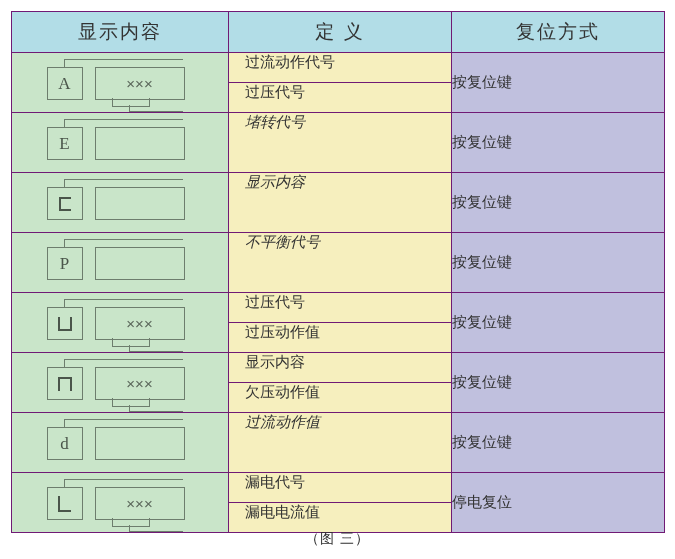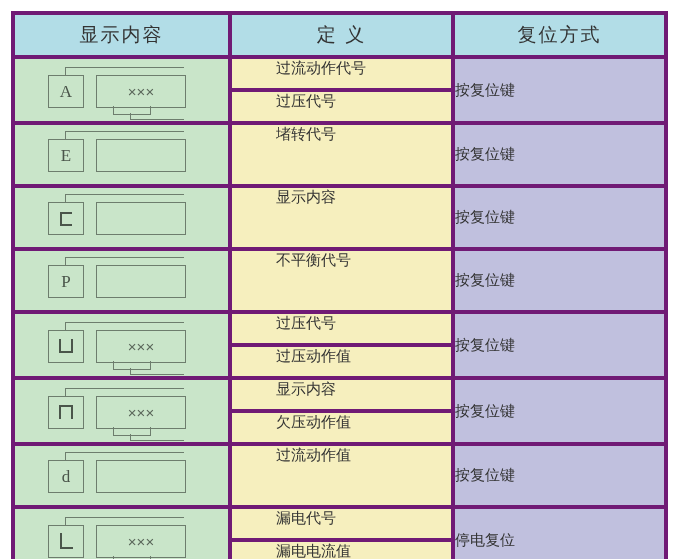--- a/index.html
+++ b/index.html
@@ -10,21 +10,21 @@
   }
   .page{position:relative;width:675px;height:559px;}
 
   table.spec{
     position:absolute;left:11px;top:11px;
     width:653px;
     border-collapse:collapse;
     table-layout:fixed;
   }
   table.spec td, table.spec th{
-    border:4px solid #701a75;
+    border:1px solid #701a75;
     padding:0;
     vertical-align:middle;
   }
 
   .col-disp{width:217px;}
   .col-def{width:223px;}
   .col-reset{width:213px;}
 
   
   .hdr{
@@ -41,23 +41,22 @@
   .c-disp{background:#c9e5c9;height:59px;}
   .c-def{background:#f6efbe;}
   .c-reset{background:#c0c0de;font-size:15px;color:#333;}
 
   .def-cell{
     height:29px;
     padding-left:16px;
     font-size:15px;
     color:#333;
     white-space:nowrap;
-    margin-left:28px;
-  }
-  .def-cell.tall{height:59px;}
+  }
+  .def-cell.tall{height:59px;font-style:italic;}
 
   
   .lcd{
     position:relative;
     width:175px;height:55px;
     margin:0 auto;
   }
   .lcd .topline{
     position:absolute;left:31px;top:4px;
     width:119px;height:1px;background:#6d7d6d;
@@ -294,13 +293,14 @@
           <td class="c-reset" rowspan="2">停电复位</td>
         </tr>
         <tr>
           <td class="c-def">
             <div class="def-cell">漏电电流值</div>
           </td>
         </tr>
       </tbody>
   </table>
 
+  <div class="caption">（图 三）</div>
 </div>
 
 </body></html>

